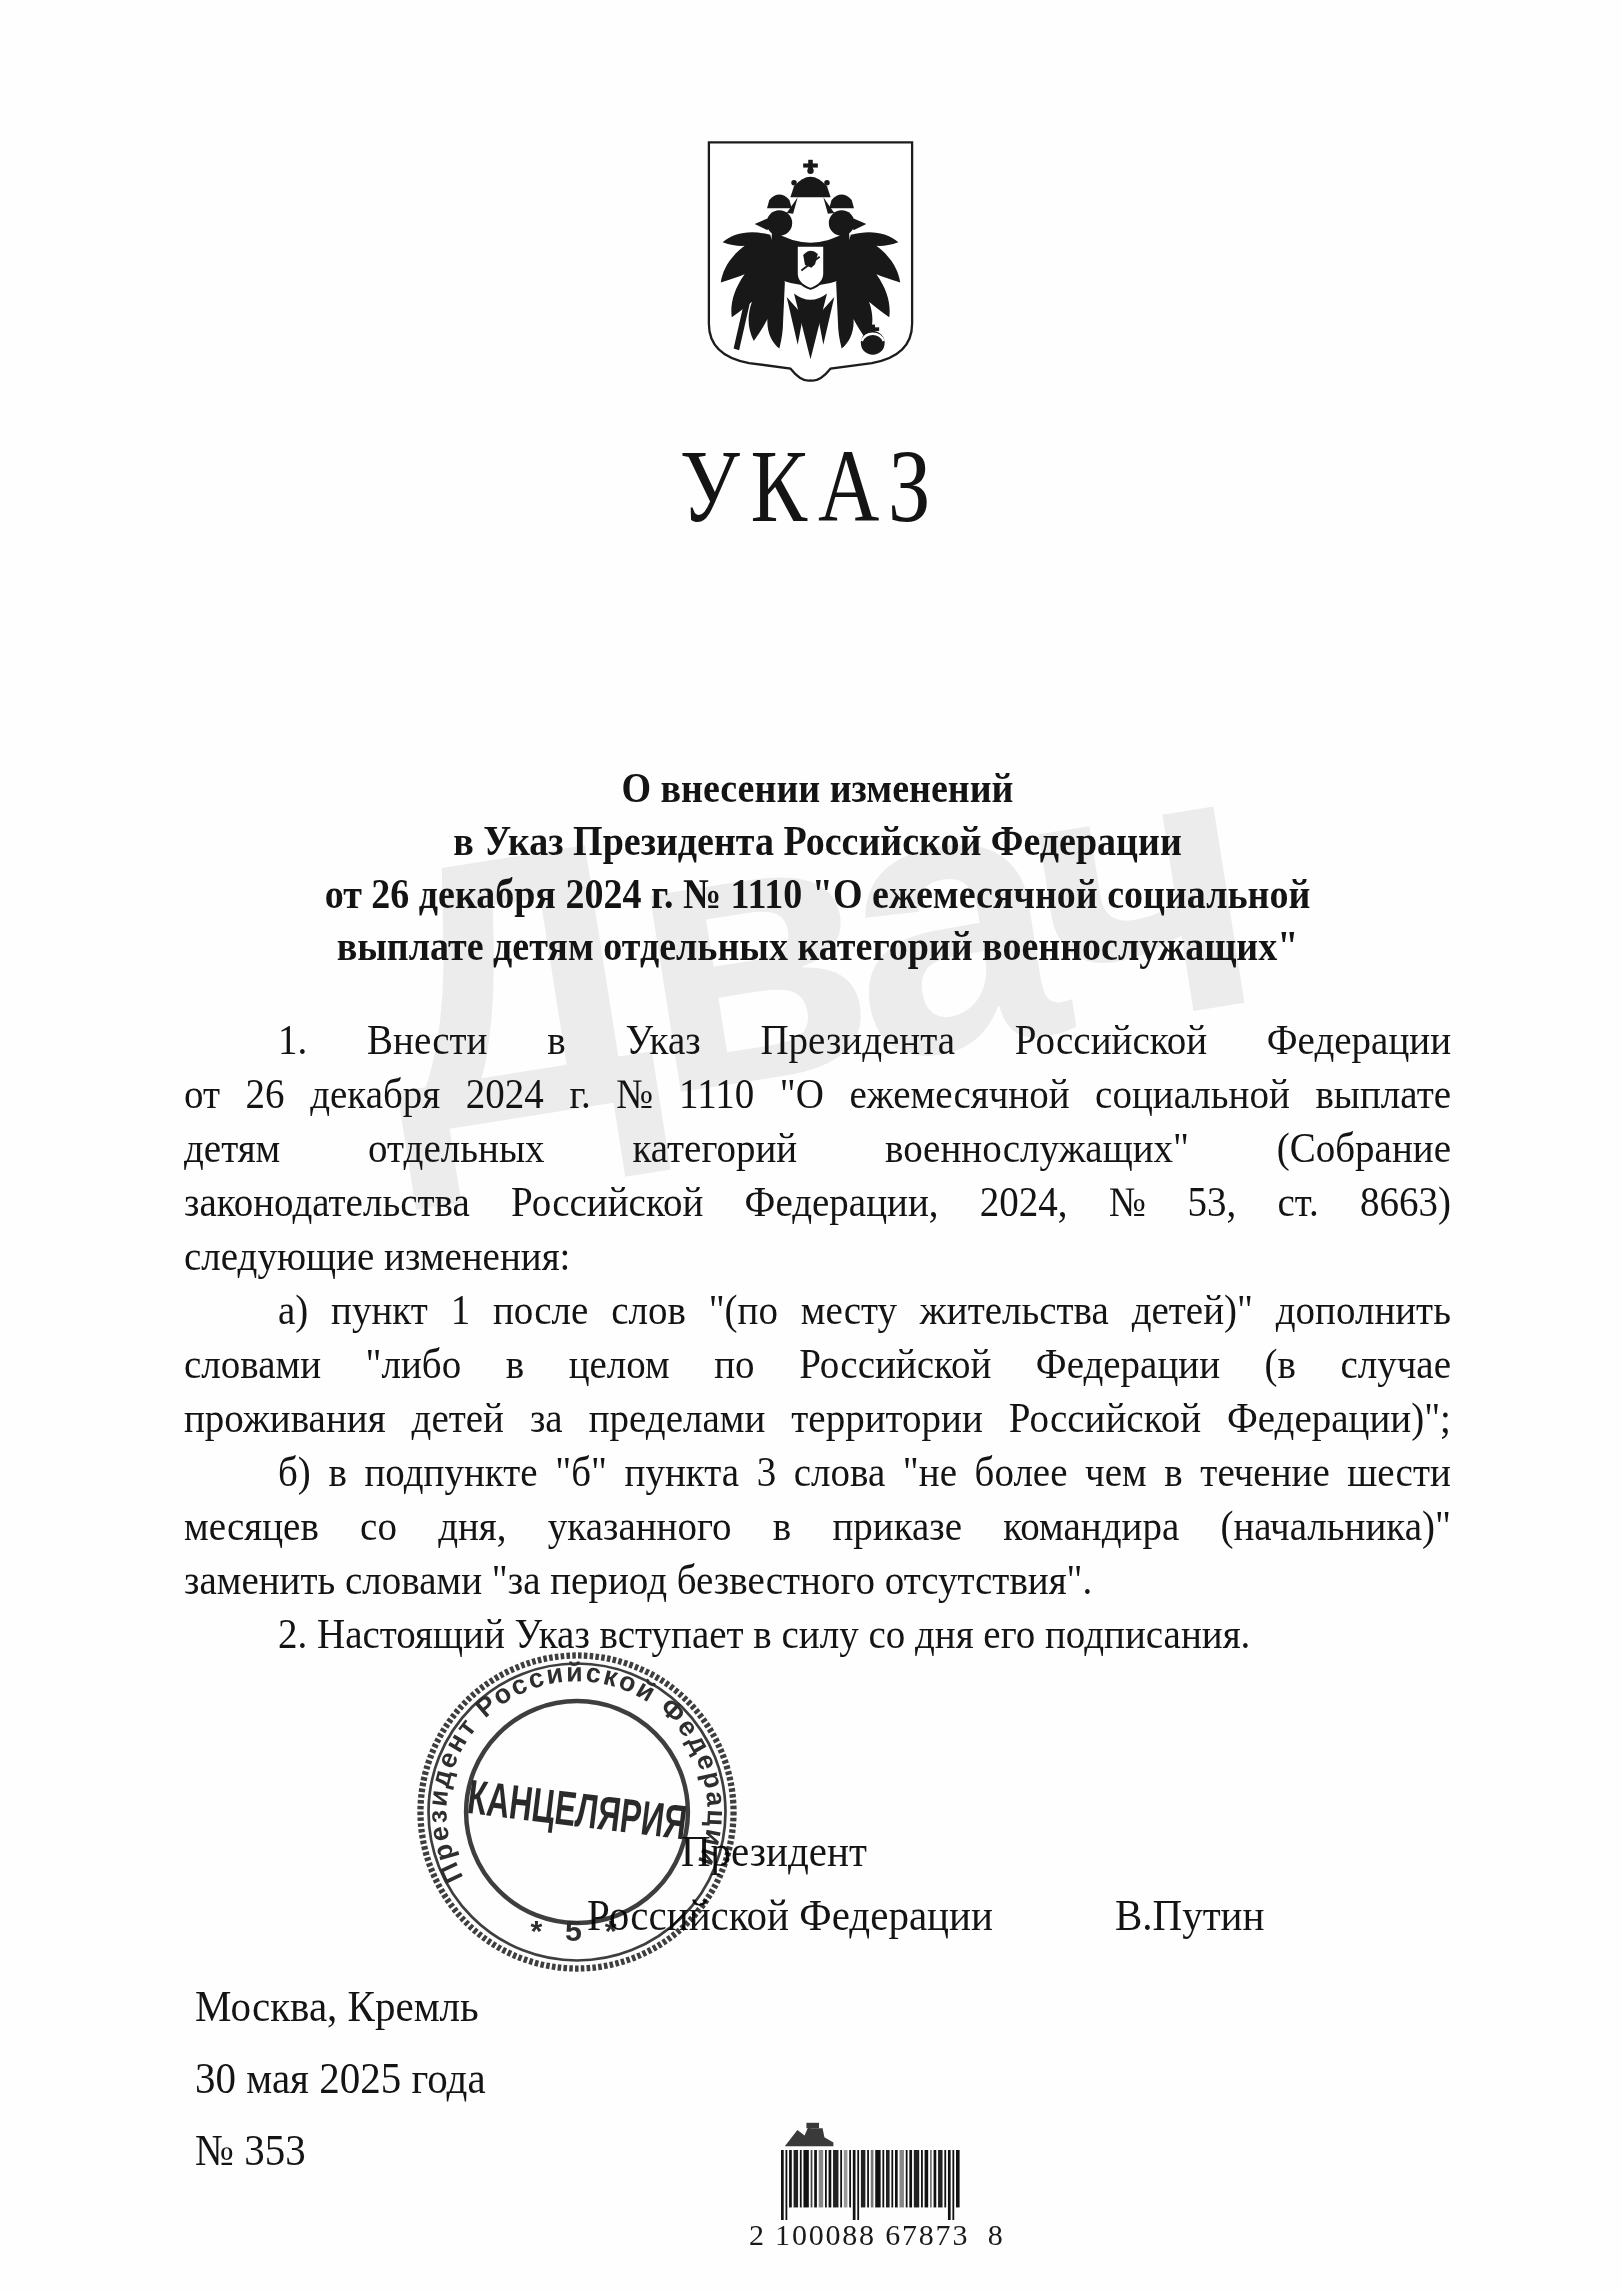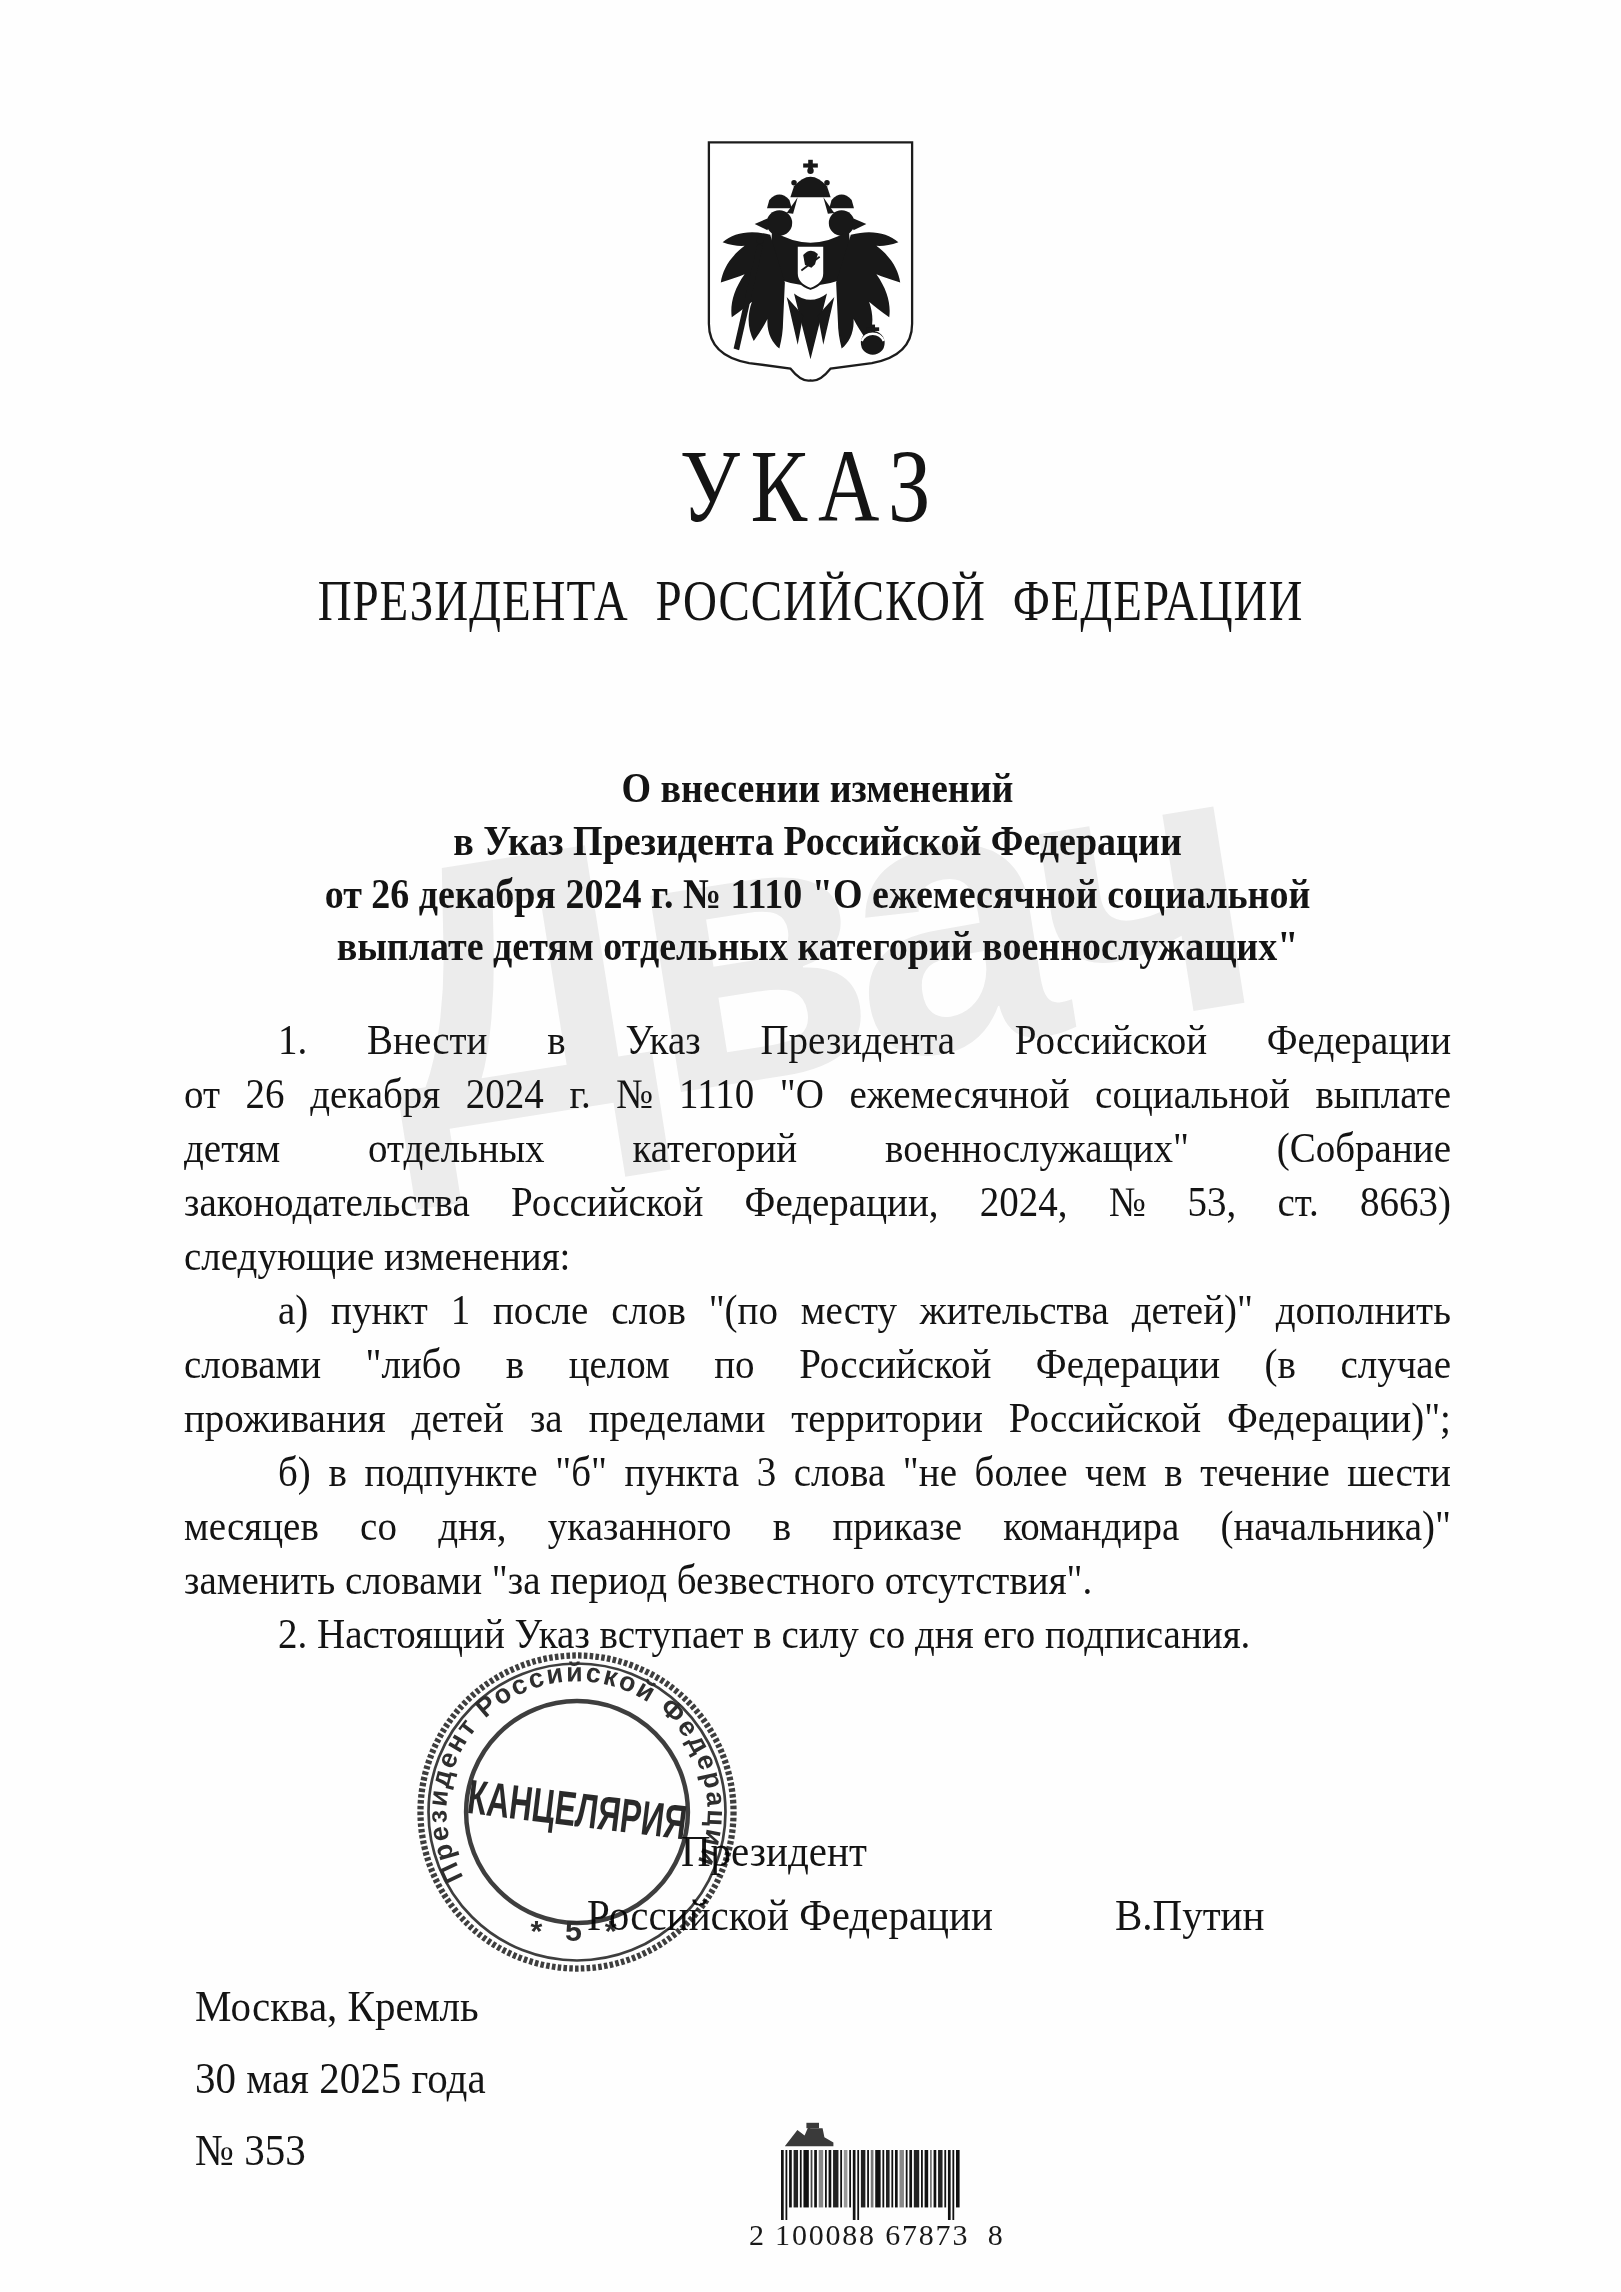--- a/index.html
+++ b/index.html
@@ -108,23 +108,20 @@
       <path d="M174 224 A13 13 0 0 1 198 224" stroke="#ffffff" stroke-width="2.5" fill="none"></path>
     </g>
 
     <path d="M103 120 H133 V150 Q133 162 118 167 Q103 162 103 150 Z" fill="#ffffff" stroke="#181818" stroke-width="2.2"></path>
     <path d="M110 130 Q118 121 126 129 L123 140 L119 144 L112 141 Z" fill="#181818"></path>
     <path d="M108 147 L128 132" stroke="#181818" stroke-width="2" fill="none"></path>
   </svg>
 
   <div class="centerline ink" id="doc-type">
     <span class="stretch">УКАЗ</span>
-  </div>
-  <div class="centerline ink" id="doc-issuer">
-    <span class="stretch">ПРЕЗИДЕНТА РОССИЙСКОЙ ФЕДЕРАЦИИ</span>
   </div>
 
   <div id="subject">
     <div>О внесении изменений</div>
     <div>в Указ Президента Российской Федерации</div>
     <div>от 26 декабря 2024 г. № 1110 "О ежемесячной социальной</div>
     <div>выплате детям отдельных категорий военнослужащих"</div>
   </div>
 
   <div id="body-text">

